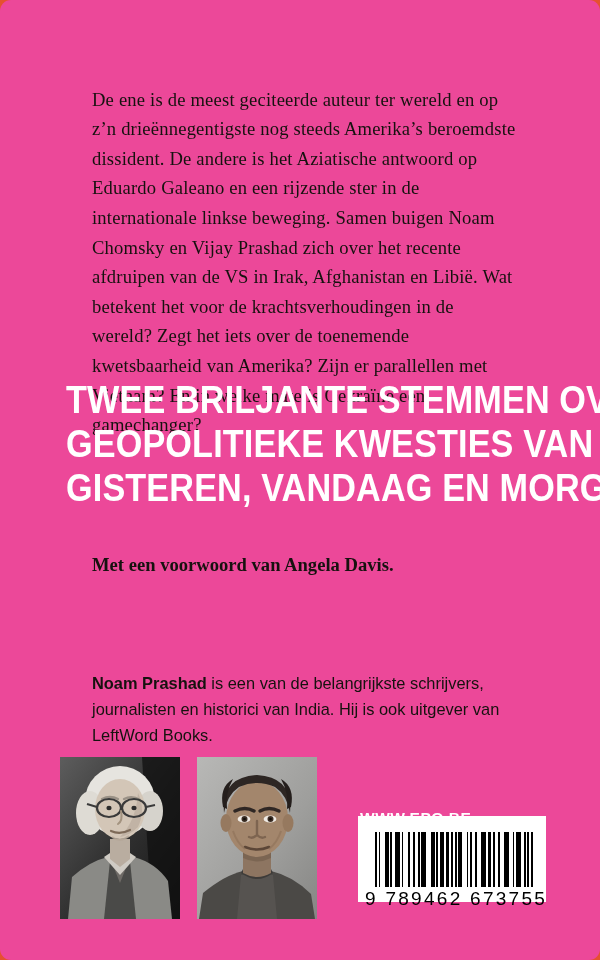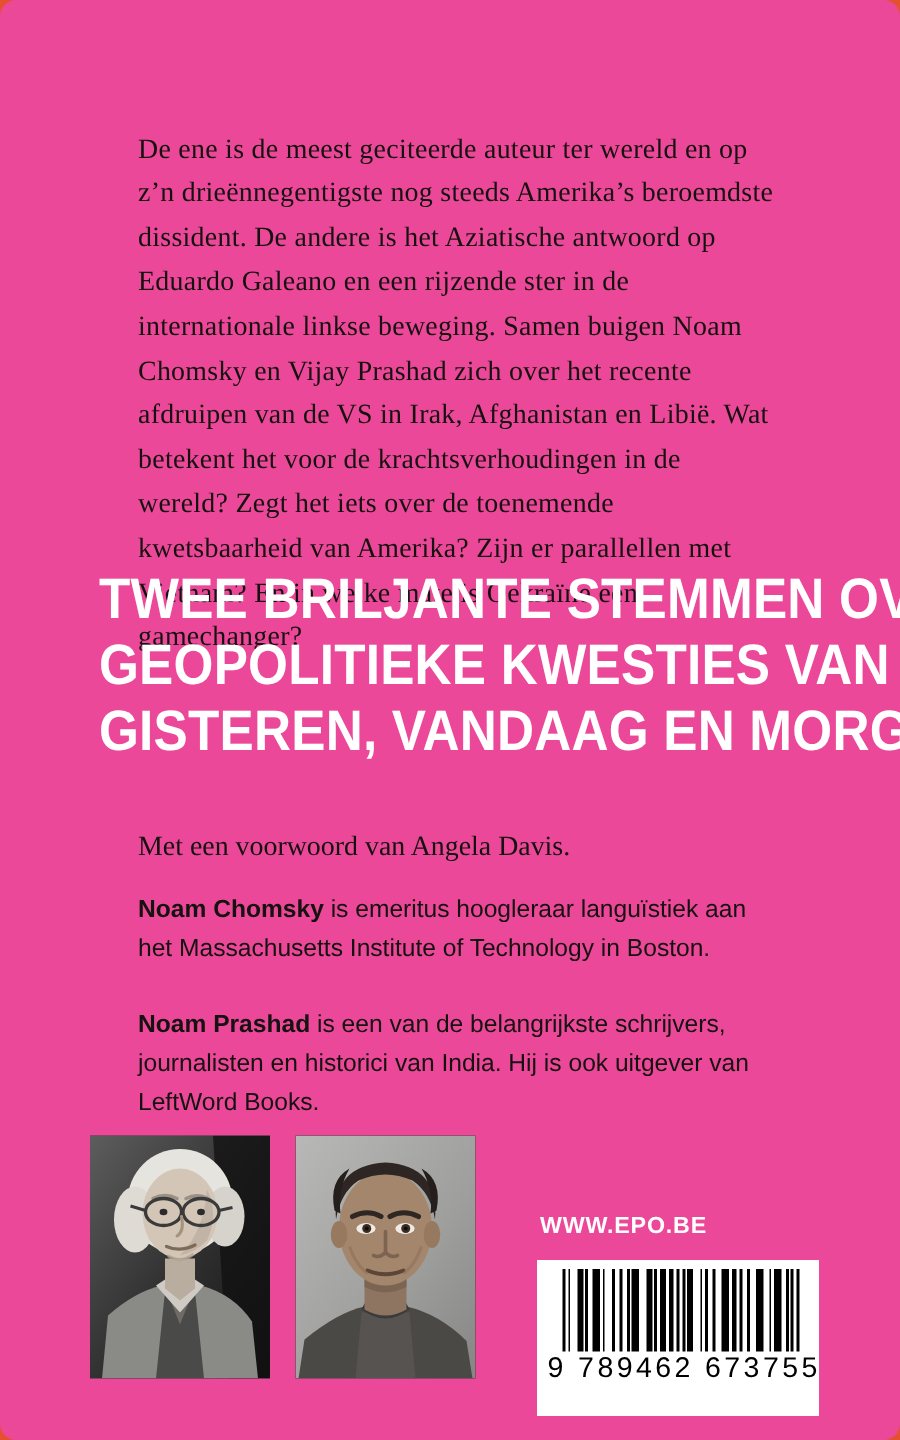--- a/index.html
+++ b/index.html
@@ -59,20 +59,21 @@
   
   .foreword {
     position: absolute;
     left: 92px;
     top: 532px;
     width: 424px;
     font-family: "Liberation Serif", serif;
     font-size: 18.6px;
     line-height: 27px;
     color: #16120f;
+    font-weight: bold;
   }
 
   
   .bio {
     position: absolute;
     left: 92px;
     width: 430px;
     font-family: "Liberation Sans", sans-serif;
     font-size: 16.4px;
     line-height: 25.6px;
@@ -106,26 +107,26 @@
     font-family: "Liberation Sans", sans-serif;
     font-weight: bold;
     font-size: 15.5px;
     letter-spacing: 0.035em;
   }
 
   
   .barcode-box {
     position: absolute;
     left: 358px;
-    top: 840px;
+    top: 816px;
     width: 188px;
-    height: 104px;
+    height: 86px;
     background: #ffffff;
     box-sizing: border-box;
-    padding: 6px 7px 2px 7px;
+    padding: 16px 7px 2px 7px;
   }
   .barcode-bars {
     height: 55px;
     display: flex;
     align-items: stretch;
     gap: 0;
     margin-left: 2px;
   }
   .barcode-bars span {
     display: block;
@@ -151,23 +152,20 @@
   <p class="blurb">De ene is de meest geciteerde auteur ter wereld en op z’n drieënnegentigste nog steeds Amerika’s beroemdste dissident. De andere is het Aziatische antwoord op Eduardo Galeano en een rijzende ster in de internationale linkse beweging. Samen buigen Noam Chomsky en Vijay Prashad zich over het recente afdruipen van de VS in Irak, Afghanistan en Libië. Wat betekent het voor de krachtsverhoudingen in de wereld? Zegt het iets over de toenemende kwetsbaarheid van Amerika? Zijn er parallellen met Vietnam? En in welke mate is Oekraïne een gamechanger?</p>
 
   <div class="headline">
     <span class="hl-line">TWEE BRILJANTE STEMMEN OVER DE</span>
     <span class="hl-line">GEOPOLITIEKE KWESTIES VAN</span>
     <span class="hl-line">GISTEREN, VANDAAG EN MORGEN.</span>
   </div>
 
   <p class="foreword">Met een voorwoord van Angela Davis.</p>
 
-  <p class="bio bio-chomsky">
-    <span class="name">Noam Chomsky</span><span> is emeritus hoogleraar languïstiek aan het Massachusetts Institute of Technology in Boston.</span>
-  </p>
 
   <p class="bio bio-prashad">
     <span class="name">Noam Prashad</span><span> is een van de belangrijkste schrijvers, journalisten en historici van India. Hij is ook uitgever van LeftWord Books.</span>
   </p>
 
   <div class="photo photo-chomsky">
     <svg viewBox="0 0 120 162" preserveAspectRatio="none">
       <defs>
         <linearGradient id="cbg" x1="0" y1="0" x2="1" y2="1">
           <stop offset="0%" stop-color="#5d5d5d"></stop>

